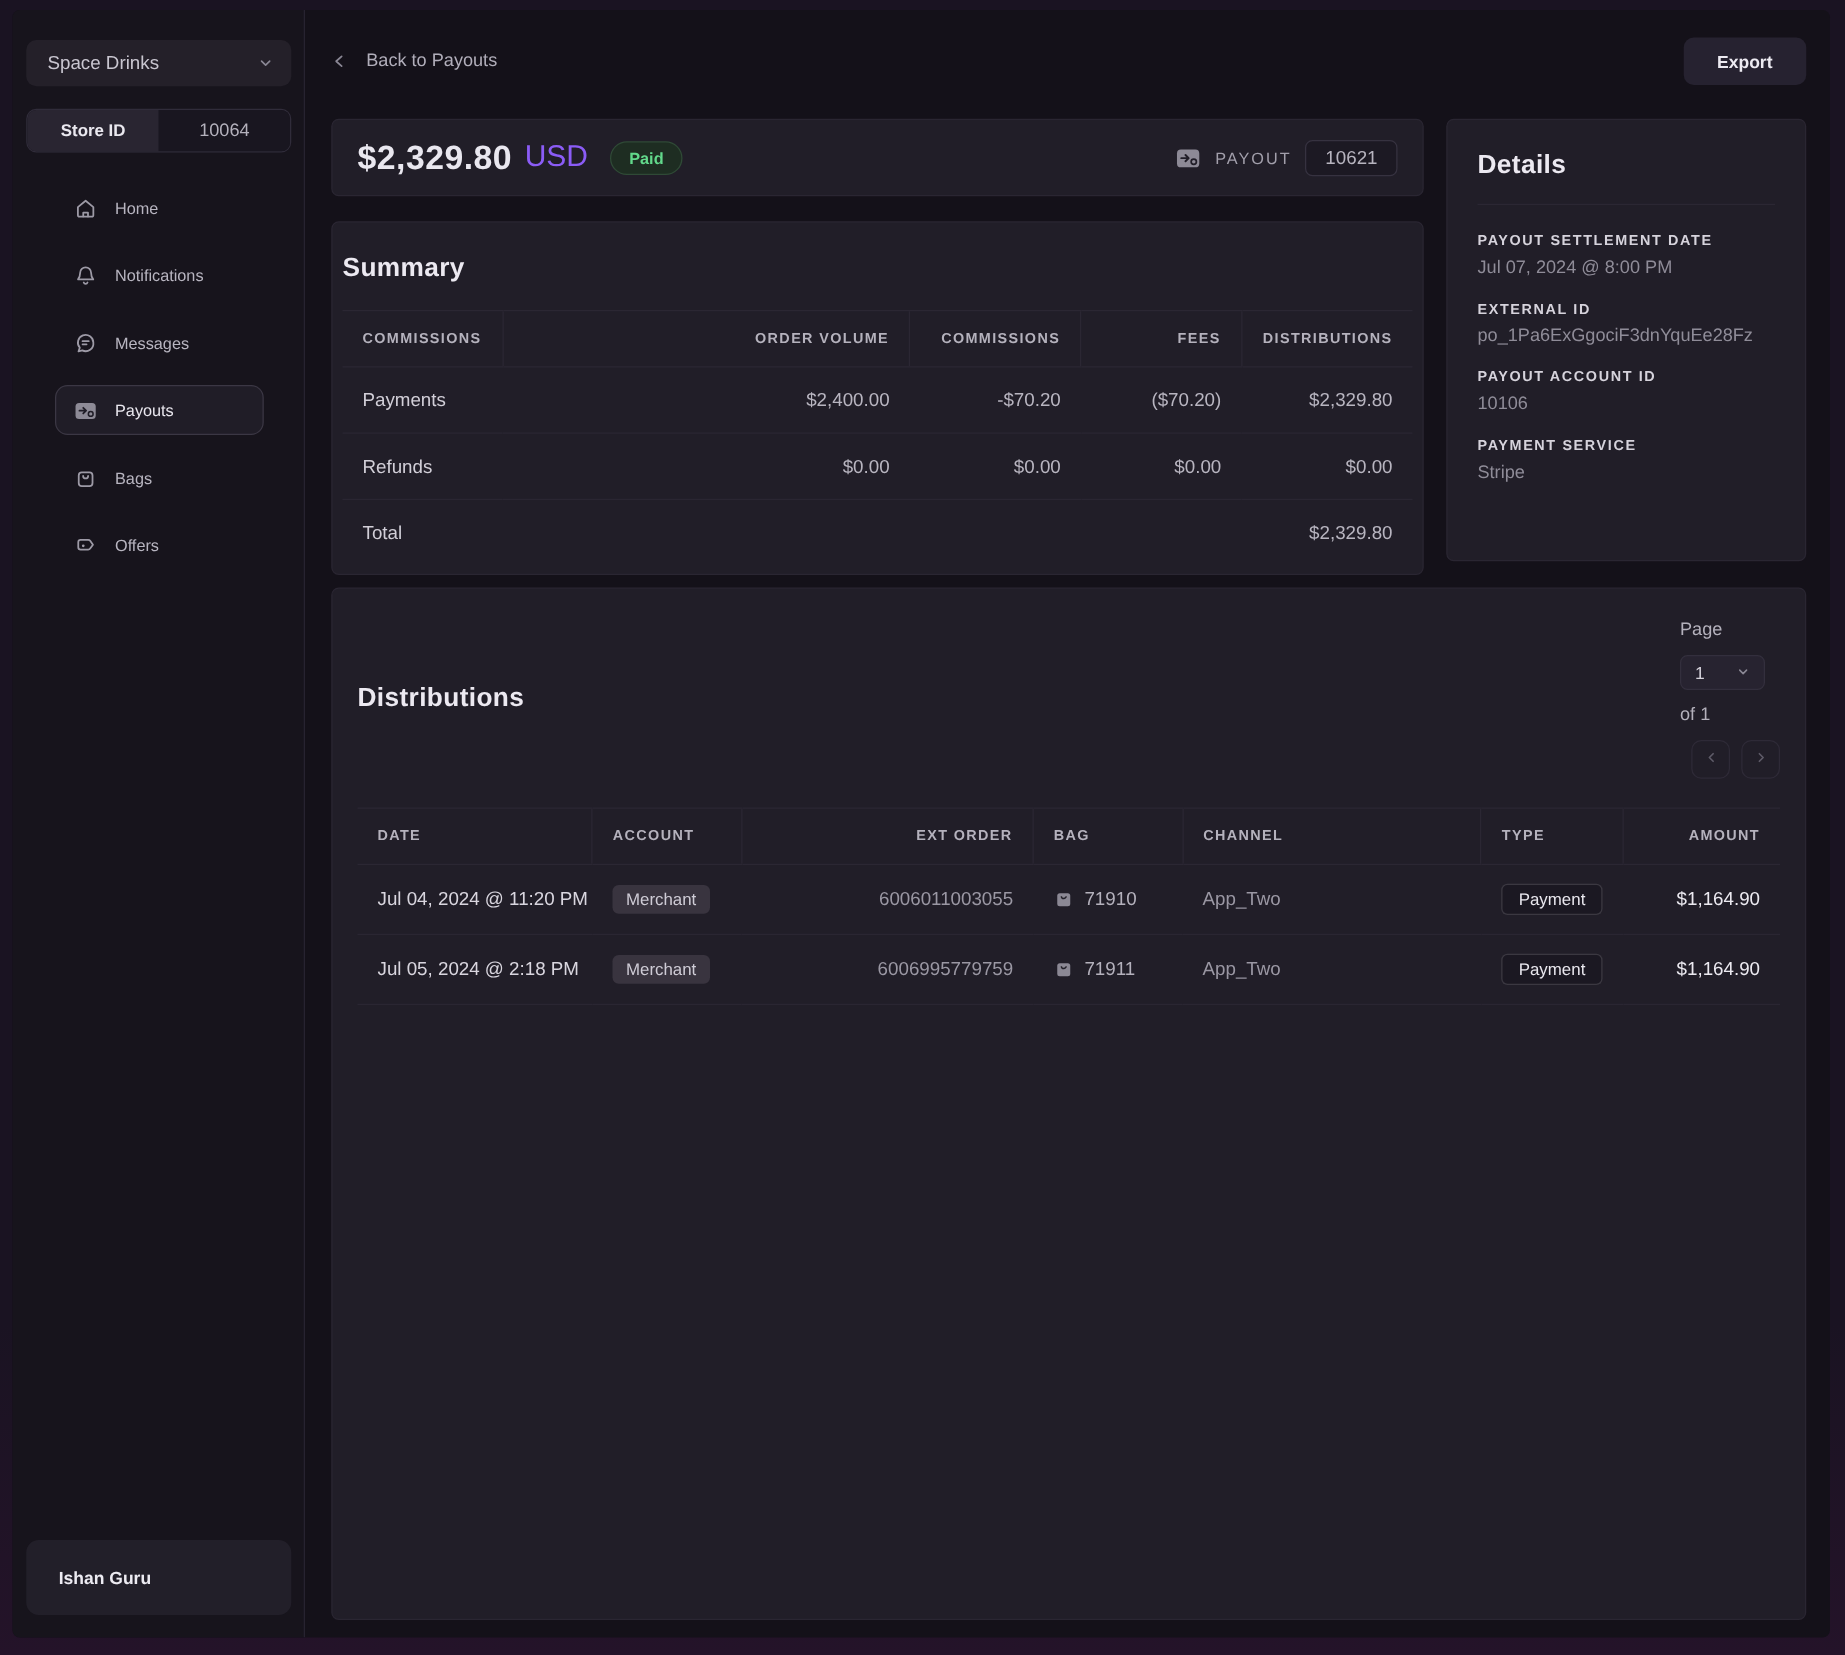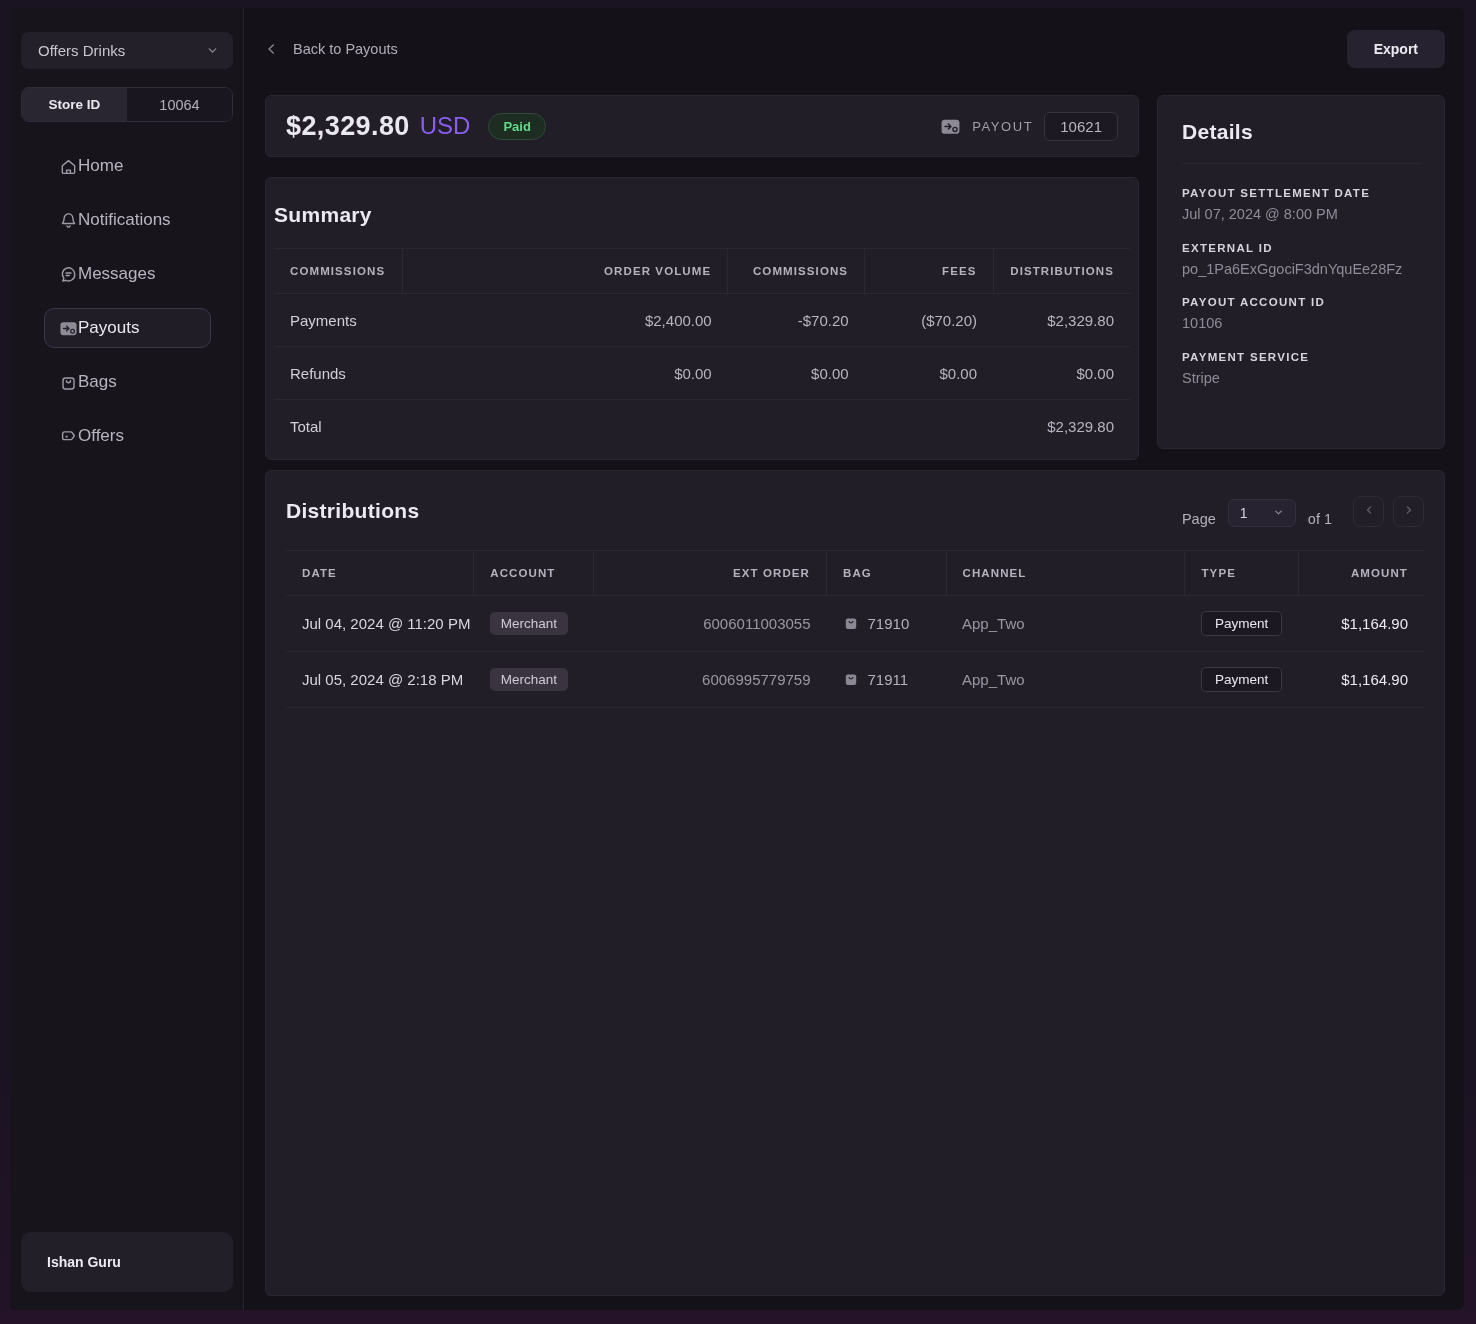--- a/index.html
+++ b/index.html
@@ -26,23 +26,23 @@
   .store-select .chev { margin-left:auto; color:#8a8794; display:flex; }
   .store-id-pill {
     margin-top:18px; height:35px; display:flex; border-radius:8px; overflow:hidden;
     border:1px solid #302c3a;
   }
   .store-id-pill .seg { width:50%; display:flex; align-items:center; justify-content:center; }
   .store-id-pill .seg.key { background:#292531; color:#eae8ef; font-weight:bold; font-size:13.5px; }
   .store-id-pill .seg.val { background:#191620; color:#b4b1bc; font-size:14.5px; }
   .nav { margin-top:24px; display:flex; flex-direction:column; }
   .nav-item {
-    margin:0 22px 14px 23px; height:40px; display:flex; align-items:center; gap:0;
+    margin:0 22px 14px 23px; height:40px; display:flex; align-items:center; gap:14px;
     padding-left:13px; border-radius:10px; border:1px solid transparent;
-    color:#b8b5c0; font-size:17px; cursor:pointer;
+    color:#b8b5c0; font-size:13px; cursor:pointer;
   }
   .nav-item .nicon { width:20px; height:20px; display:flex; align-items:center; justify-content:center; color:#9d9aa6; }
   .nav-item.active { border-color:#3b3744; background:#201d27; color:#e9e7ee; }
   .nav-item.active .nicon { color:#8d8a96; }
   .user-card {
     margin-top:auto; height:60px; background:#221f29; border-radius:10px;
     display:flex; align-items:center; padding-left:26px;
     color:#edebf2; font-size:14px; font-weight:bold; cursor:pointer;
   }
   
@@ -92,21 +92,21 @@
   .cell-num { color:#b8b5c0; }
   
   .details-card { padding:24px; min-height:354px; }
   .details-divider { border:none; border-top:1px solid #2b2733; margin:19px 0 23px; }
   .detail-label { font-size:11.5px; font-weight:bold; letter-spacing:1.3px; color:#d6d3dc; margin-bottom:6px; }
   .detail-value { font-size:14.5px; color:#8f8c98; margin-bottom:17px; line-height:1.35; word-wrap:break-word; }
   .detail-field:last-child .detail-value { margin-bottom:0; }
   
   .distributions-card { flex:1; padding:25px 20px; display:flex; flex-direction:column; }
   .dist-header { display:flex; align-items:center; justify-content:space-between; }
-  .pagination { display:flex; align-items:flex-end; gap:12px; }
+  .pagination { display:flex; align-items:flex-start; gap:12px;flex-direction:column; }
   .pg-text { color:#b4b1bc; font-size:14.5px; }
   .page-select {
     width:68px; height:28px; background:#272330; border:1px solid #332f3d; border-radius:6px;
     display:flex; align-items:center; justify-content:space-between; padding:0 11px;
     color:#d6d3dc; font-size:14px; cursor:pointer;
   }
   .page-select .chev { color:#8a8794; display:flex; }
   .pg-btn {
     width:31px; height:31px; border-radius:8px; border:1px solid #2e2a37; background:transparent;
     color:#5e5b68; display:flex; align-items:center; justify-content:center; cursor:pointer;
@@ -129,21 +129,21 @@
   .date-cell { color:#d9d6df; }
   .amount-cell { color:#eceaf1; }
 </style>
 </head>
 <body>
 
 <div class="app">
 
   <div class="sidebar">
     <div class="store-select">
-      <span>Offers Drinks</span>
+      <span>Space Drinks</span>
       <span class="chev">
         <svg width="13" height="13" viewBox="0 0 16 16" fill="none" stroke="currentColor" stroke-width="1.6" stroke-linecap="round" stroke-linejoin="round">
             <path d="m4 6 4 4 4-4"></path>
           </svg>
       </span>
     </div>
 
     <div class="store-id-pill">
       <div class="seg key">Store ID</div>
       <div class="seg val">10064</div>

